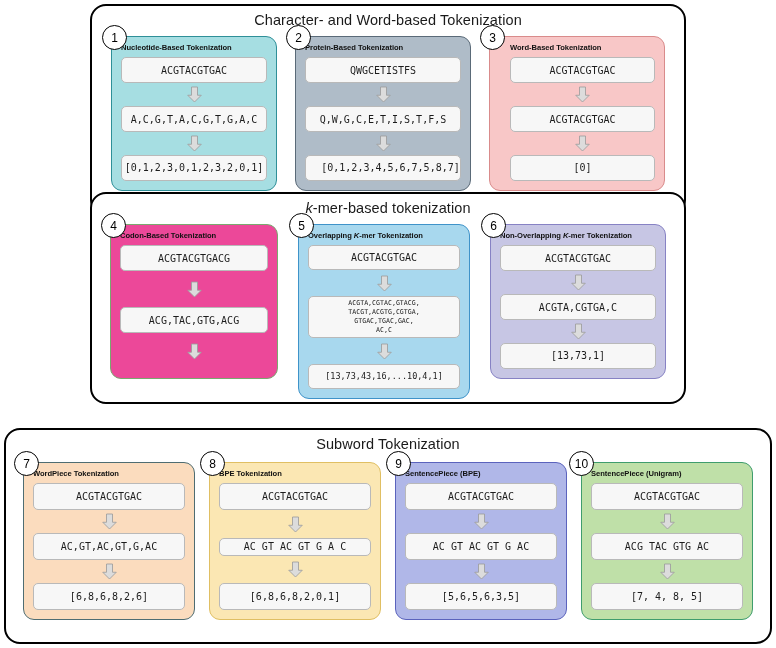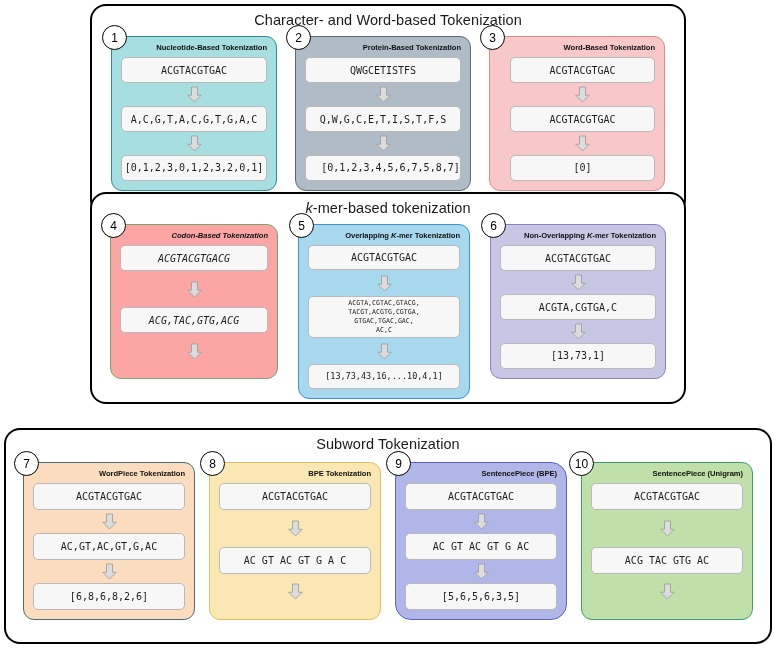--- a/index.html
+++ b/index.html
@@ -77,21 +77,21 @@
     border: 1.4px solid #000000;
     color: #000000;
     font-size: 12px;
     display: flex;
     align-items: center;
     justify-content: center;
     z-index: 5;
     font-family: "Liberation Sans", sans-serif;
   }
   .panel-title {
-    text-align: right;
+    text-align: left;
     font-size: 7.6px;
     font-weight: bold;
     color: #111111;
     margin: 1px 0 5px 0;
     line-height: 1.1;
     letter-spacing: -0.05px;
   }
   .panel-title i { font-style: italic; }
 
   .step-box {
@@ -207,21 +207,21 @@
   </div>
 
   <div class="section" style="left:90px; top:192px; width:596px; height:212px;">
     <div class="section-title">
       <i>k</i><span>-mer-based tokenization</span>
     </div>
     <div class="panels" style="top:30px; height:175px; gap:20px; align-items:flex-start;">
 
       <div class="panel-wrap" style="width:168px; height:155px;">
         <div class="badge">4</div>
-        <div class="panel" style="background:#fca5a5; border-color:#7aa86f;font-style:italic;">
+        <div class="panel" style="background:#ec4899; border-color:#7aa86f;">
           <div class="panel-title">Codon-Based Tokenization</div>
           <div class="step-box" style="height:26px;">ACGTACGTGACG</div>
           <div class="arrow-row">
             <svg class="arrow" viewBox="0 0 20 22">
               <polygon points="6,1 14,1 14,12 19,12 10,21 1,12 6,12" fill="#dcdcdc" stroke="#9b9b9b" stroke-width="1.1"></polygon>
             </svg>
           </div>
           <div class="step-box" style="height:26px;">ACG,TAC,GTG,ACG</div>
           <div class="arrow-row">
             <svg class="arrow" viewBox="0 0 20 22">
@@ -306,32 +306,33 @@
       <div class="panel-wrap" style="width:172px; height:158px;">
         <div class="badge">8</div>
         <div class="panel" style="background:#FBE7B3; border-color:#e0bf63;">
           <div class="panel-title">BPE Tokenization</div>
           <div class="step-box" style="height:27px;">ACGTACGTGAC</div>
           <div class="arrow-row">
             <svg class="arrow" viewBox="0 0 20 22">
               <polygon points="6,1 14,1 14,12 19,12 10,21 1,12 6,12" fill="#dcdcdc" stroke="#9b9b9b" stroke-width="1.1"></polygon>
             </svg>
           </div>
-          <div class="step-box" style="height:27px;">AC GT AC GT G A C</div>
-          <div class="arrow-row">
-            <svg class="arrow" viewBox="0 0 20 22">
-              <polygon points="6,1 14,1 14,12 19,12 10,21 1,12 6,12" fill="#dcdcdc" stroke="#9b9b9b" stroke-width="1.1"></polygon>
-            </svg>
-          </div>
+          <div class="step-box" style="height:18px;">AC GT AC GT G A C</div>
+          <div class="arrow-row">
+            <svg class="arrow" viewBox="0 0 20 22">
+              <polygon points="6,1 14,1 14,12 19,12 10,21 1,12 6,12" fill="#dcdcdc" stroke="#9b9b9b" stroke-width="1.1"></polygon>
+            </svg>
+          </div>
+          <div class="step-box" style="height:27px;">[6,8,6,8,2,0,1]</div>
         </div>
       </div>
 
       <div class="panel-wrap" style="width:172px; height:158px;">
         <div class="badge">9</div>
-        <div class="panel" style="background:#B0B7E8; border-color:#5b63bd;border-radius:16px;">
+        <div class="panel" style="background:#B0B7E8; border-color:#5b63bd;">
           <div class="panel-title">SentencePiece (BPE)</div>
           <div class="step-box" style="height:27px;">ACGTACGTGAC</div>
           <div class="arrow-row">
             <svg class="arrow" viewBox="0 0 20 22">
               <polygon points="6,1 14,1 14,12 19,12 10,21 1,12 6,12" fill="#dcdcdc" stroke="#9b9b9b" stroke-width="1.1"></polygon>
             </svg>
           </div>
           <div class="step-box" style="height:27px;">AC GT AC GT G AC</div>
           <div class="arrow-row">
             <svg class="arrow" viewBox="0 0 20 22">
@@ -351,19 +352,20 @@
             <svg class="arrow" viewBox="0 0 20 22">
               <polygon points="6,1 14,1 14,12 19,12 10,21 1,12 6,12" fill="#dcdcdc" stroke="#9b9b9b" stroke-width="1.1"></polygon>
             </svg>
           </div>
           <div class="step-box" style="height:27px;">ACG TAC GTG AC</div>
           <div class="arrow-row">
             <svg class="arrow" viewBox="0 0 20 22">
               <polygon points="6,1 14,1 14,12 19,12 10,21 1,12 6,12" fill="#dcdcdc" stroke="#9b9b9b" stroke-width="1.1"></polygon>
             </svg>
           </div>
+          <div class="step-box" style="height:27px;">[7, 4, 8, 5]</div>
         </div>
       </div>
 
     </div>
   </div>
 
 </div>
 
 </body></html>

